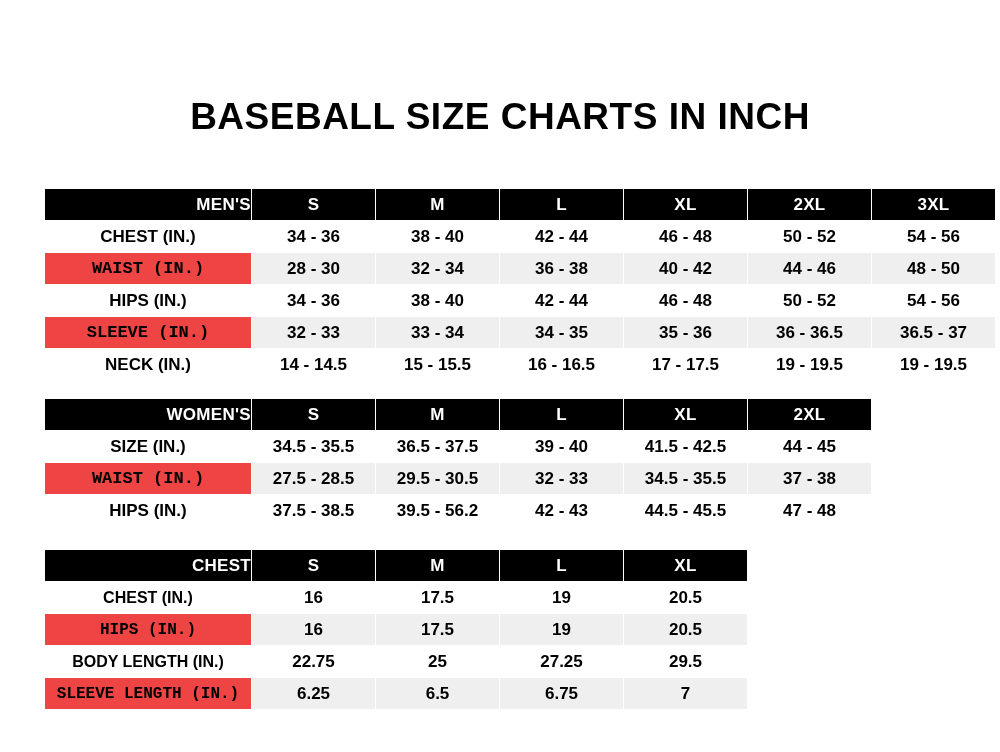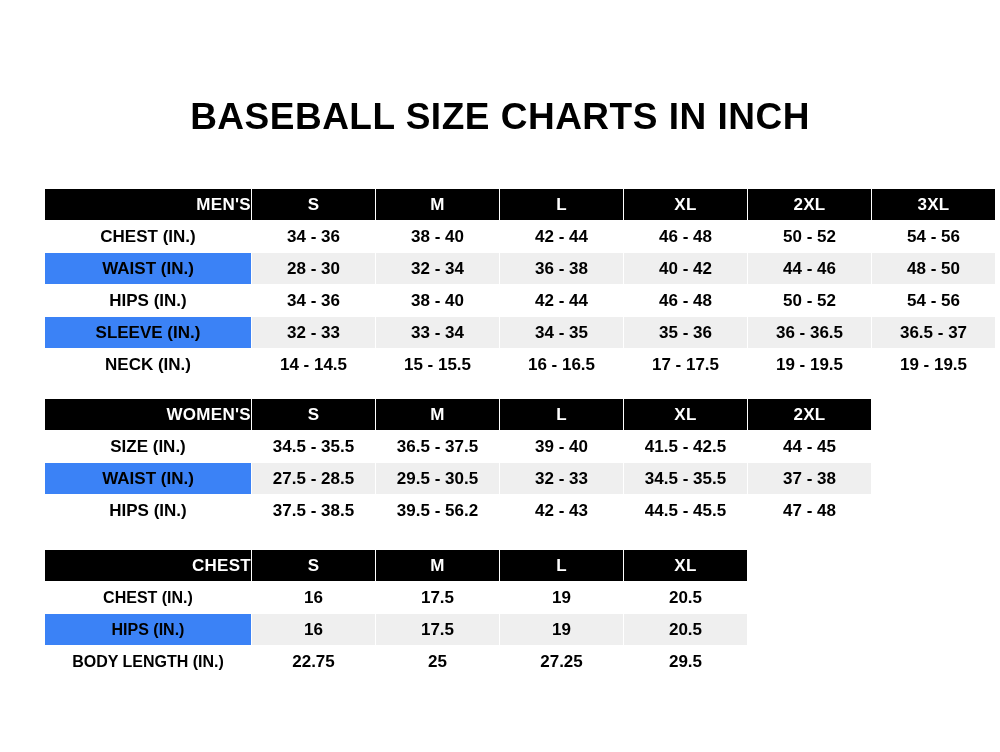--- a/index.html
+++ b/index.html
@@ -62,21 +62,22 @@
     height: 31px;
     background: #ffffff;
   }
   .chart tbody tr.alt td {
     background: #efefef;
   }
   .chart tbody td.rowlabel {
     background: #ffffff;
   }
   .chart tbody tr.alt td.rowlabel {
-    background: #3b82f6;
+    background: #ef4444;
+    font-family: Liberation Mono, monospace;
   }
   
   #mens-chart { left: 44px; top: 188px; }
   #mens-chart col.c0 { width: 207px; }
   #mens-chart col.cx { width: 124px; }
   
   #womens-chart { left: 44px; top: 398px; }
   #womens-chart col.c0 { width: 207px; }
   #womens-chart col.cx { width: 124px; }
   
@@ -242,16 +243,23 @@
         <td>19</td>
         <td>20.5</td>
       </tr>
       <tr>
         <td class="rowlabel">BODY LENGTH (IN.)</td>
         <td>22.75</td>
         <td>25</td>
         <td>27.25</td>
         <td>29.5</td>
       </tr>
+      <tr class="alt">
+        <td class="rowlabel">SLEEVE LENGTH (IN.)</td>
+        <td>6.25</td>
+        <td>6.5</td>
+        <td>6.75</td>
+        <td>7</td>
+      </tr>
     </tbody>
   </table>
 
 </div>
 
 </body></html>

